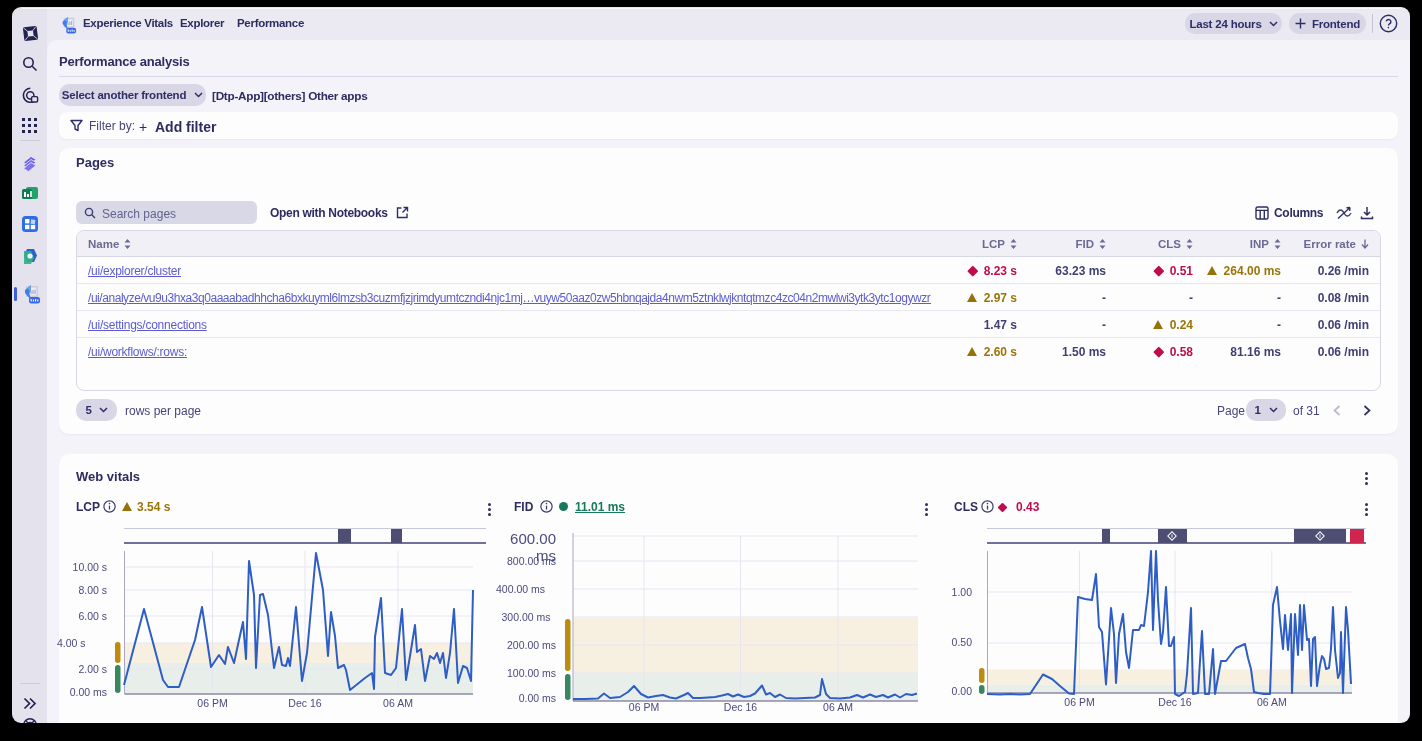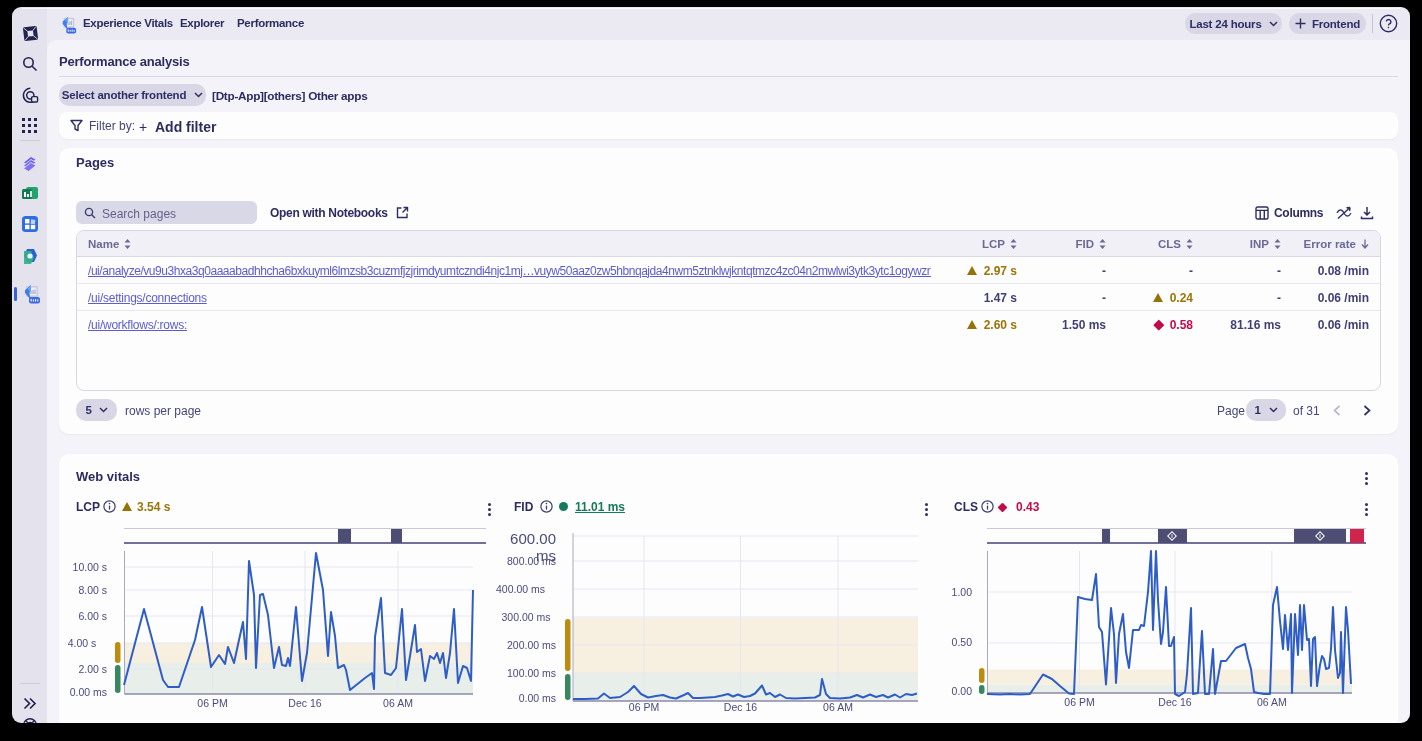--- a/index.html
+++ b/index.html
@@ -199,20 +199,28 @@
             <path d="M3.5 0 L6.5 3.5 H0.5 Z M3.5 10 L0.5 6.5 H6.5 Z" fill="#6a6a94"></path>
           </svg></span>
     <span class="hcell r" style="right:99px">INP <svg class="sort" width="7" height="10" viewBox="0 0 7 10">
             <path d="M3.5 0 L6.5 3.5 H0.5 Z M3.5 10 L0.5 6.5 H6.5 Z" fill="#6a6a94"></path>
           </svg></span>
     <span class="hcell r" style="right:11px">Error rate <svg class="sort" width="8" height="10" viewBox="0 0 8 10">
             <path d="M4 0.5 V8 M1 5.5 L4 9 L7 5.5" fill="none" stroke="#6a6a94" stroke-width="1.3"></path>
           </svg></span>
   </div>
   <div class="trow">
+    <a class="lnk" style="left:11px">/ui/explorer/cluster</a>
+    <span class="val r crimson" style="right:363px"><span class="dia"></span>&nbsp;&nbsp;8.23 s</span>
+    <span class="val r" style="right:274px">63.23 ms</span>
+    <span class="val r crimson" style="right:187px"><span class="dia"></span>&nbsp;&nbsp;0.51</span>
+    <span class="val r olive" style="right:99px"><span class="tri"></span>&nbsp; 264.00 ms</span>
+    <span class="val r" style="right:11px">0.26 /min</span>
+  </div>
+  <div class="trow">
     <a class="lnk lnk3" style="left:11px;letter-spacing:-0.45px">/ui/analyze/vu9u3hxa3q0aaaabadhhcha6bxkuyml6lmzsb3cuzmfjzjrimdyumtczndi4njc1mj…vuyw50aaz0zw5hbnqajda4nwm5ztnklwjkntqtmzc4zc04n2mwlwi3ytk3ytc1ogywzr7vvn4v2t6t</a>
     <span class="val r olive" style="right:363px"><span class="tri"></span>&nbsp; 2.97 s</span>
     <span class="val r" style="right:274px">-</span>
     <span class="val r" style="right:187px">-</span>
     <span class="val r" style="right:99px">-</span>
     <span class="val r" style="right:11px">0.08 /min</span>
   </div>
   <div class="trow">
     <a class="lnk" style="left:11px">/ui/settings/connections</a>
     <span class="val r" style="right:363px">1.47 s</span>
@@ -273,21 +281,21 @@
         <i></i>
         <i></i>
         <i></i>
       </div>
 <div class="abs" style="left:124px;top:528px;width:362px;height:16px;background:#fdfdfe;border-top:1px solid #c9c8d8;border-bottom:2px solid #70709a"></div>
 <div class="abs" style="left:338px;top:529px;width:13px;height:14px;background:#4e4e75"></div>
 <div class="abs" style="left:391px;top:529px;width:11px;height:14px;background:#4e4e75"></div>
 <div class="abs" style="left:57px;top:561px;width:50px;text-align:right;font-size:10.5px;color:#4a4a7e">10.00 s</div>
 <div class="abs" style="left:57px;top:584px;width:50px;text-align:right;font-size:10.5px;color:#4a4a7e">8.00 s</div>
 <div class="abs" style="left:57px;top:610px;width:50px;text-align:right;font-size:10.5px;color:#4a4a7e">6.00 s</div>
-<div class="abs" style="left:57px;top:637px;width:50px;text-align:center;font-size:10.5px;color:#4a4a7e">4.00 s</div>
+<div class="abs" style="left:57px;top:637px;width:50px;text-align:left;font-size:10.5px;color:#4a4a7e">4.00 s</div>
 <div class="abs" style="left:57px;top:663px;width:50px;text-align:right;font-size:10.5px;color:#4a4a7e">2.00 s</div>
 <div class="abs" style="left:57px;top:686px;width:50px;text-align:right;font-size:10.5px;color:#4a4a7e">0.00 ms</div>
 <svg class="abs" style="left:110px;top:548px" width="378" height="165" viewBox="0 0 378 165">
         <rect x="14.5" y="95" width="348.5" height="20" fill="#f7f0e0"></rect>
         <rect x="14.5" y="115" width="348.5" height="31" fill="#e8efeb"></rect>
         <path d="M14.5 19 H363" stroke="#e6e5f0" stroke-width="1"></path>
         <path d="M14.5 42 H363" stroke="#e6e5f0" stroke-width="1"></path>
         <path d="M14.5 68 H363" stroke="#e6e5f0" stroke-width="1"></path>
         <path d="M14.5 95 H363" stroke="#e6e5f0" stroke-width="1"></path>
         <path d="M14.5 121 H363" stroke="#e6e5f0" stroke-width="1"></path>

